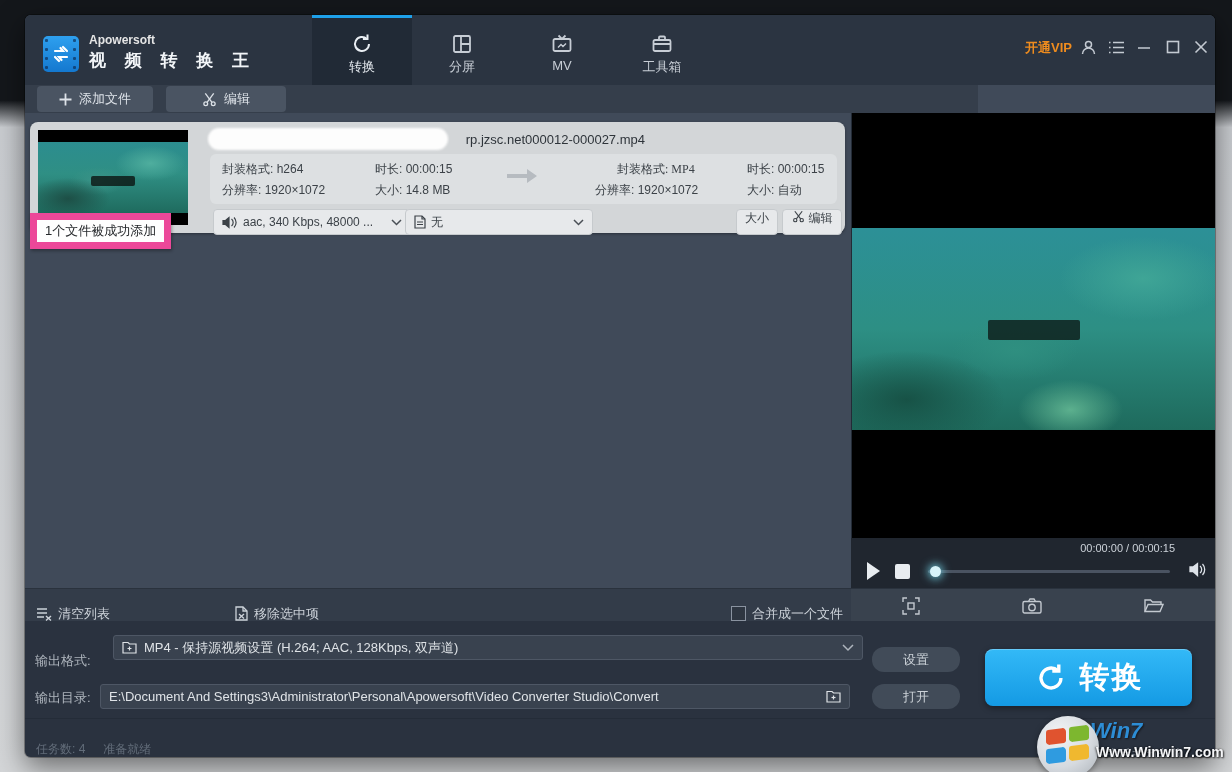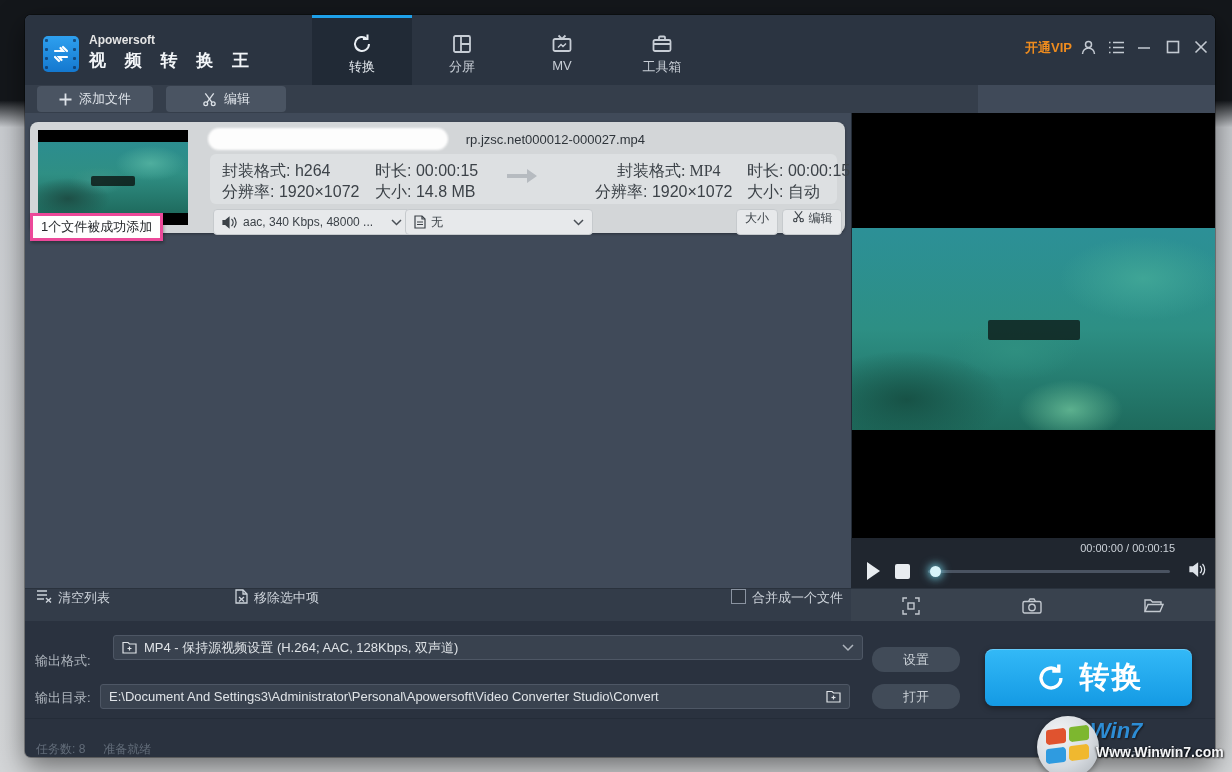--- a/index.html
+++ b/index.html
@@ -39,34 +39,34 @@
   #thumb{left:8px;top:8px;width:150px;height:95px;background:#000;overflow:hidden;}
   #thumb .frame{position:absolute;left:0;top:12px;width:150px;height:71px;
     background:radial-gradient(60px 30px at 20% 80%,#1d4f46 0%,rgba(0,0,0,0) 70%),
                radial-gradient(50px 25px at 75% 30%,#4fae9e 0%,rgba(0,0,0,0) 70%),
                radial-gradient(40px 20px at 40% 55%,#3a9488 0%,rgba(0,0,0,0) 70%),
                linear-gradient(180deg,#2c8d8f 0%,#2f8f84 45%,#1f6b5e 100%);}
   #thumb .wm{position:absolute;left:50%;top:46px;transform:translateX(-50%);width:44px;height:10px;background:rgba(10,12,10,.75);border-radius:2px;}
   #fname{left:180px;top:10px;width:620px;font-size:13px;color:#2e343a;white-space:nowrap;overflow:hidden;}
   #fname-redact{left:178px;top:6px;width:240px;height:22px;background:#fdfdfd;border-radius:11px;filter:blur(1px);}
   #metapanel{left:180px;top:32px;width:627px;height:50px;background:#dde0e2;border-radius:6px;}
-  .meta{position:absolute;font-size:16px;color:#3c4248;white-space:nowrap;}
+  .meta{position:absolute;font-size:12px;color:#3c4248;white-space:nowrap;}
   #meta-arrow{left:295px;top:12px;color:#b6bbc0;}
   .select{position:absolute;top:87px;height:24px;background:#e7e9eb;border:1px solid #c6cacd;border-radius:4px;display:flex;align-items:center;gap:5px;padding:0 8px;font-size:12px;color:#3c4248;cursor:pointer;}
   #sel-audio{left:183px;width:180px;}
   #sel-sub{left:375px;width:170px;}
   .select .chev{margin-left:auto;}
   .cardbtn{position:absolute;top:87px;height:24px;background:#e7e9eb;border:1px solid #c6cacd;border-radius:4px;display:flex;align-items:flex-start;justify-content:center;gap:4px;font-size:12px;color:#3c4248;cursor:pointer;}
   #btn-size{left:706px;width:40px;}
   #btn-edit2{left:752px;width:58px;}
-  #tooltip{left:5px;top:100px;height:22px;padding:0 8px;background:#fefefe;border:3px solid #ec4899;color:#26292c;font-size:13px;display:flex;align-items:center;box-shadow:1px 2px 3px rgba(0,0,0,.3);z-index:5;}
+  #tooltip{left:5px;top:100px;height:22px;padding:0 8px;background:#fefefe;border:7px solid #ec4899;color:#26292c;font-size:13px;display:flex;align-items:center;box-shadow:1px 2px 3px rgba(0,0,0,.3);z-index:5;}
 
   
   #listfooter{left:0;top:573px;width:826px;height:33px;background:#333c49;border-top:1px solid #2a323d;}
-  .footact{position:absolute;top:0;height:33px;display:flex;gap:6px;color:#cdd3da;font-size:13px;cursor:pointer;}
+  .footact{position:absolute;top:8px;height:33px;display:flex;align-items:center;gap:6px;color:#cdd3da;font-size:13px;cursor:pointer;}
   #act-clear{left:11px;}
   #act-remove{left:210px;}
   #act-merge{right:8px;}
   #merge-box{width:13px;height:13px;border:1px solid #8a93a0;background:#2e3641;}
 
   
   #preview{left:826px;top:98px;width:364px;height:475px;background:#000;border-left:1px solid #232b36;}
   #video{left:0;top:115px;width:364px;height:202px;
     background:radial-gradient(140px 70px at 15% 85%,#175246 0%,rgba(0,0,0,0) 70%),
                radial-gradient(120px 60px at 80% 25%,#3fa596 0%,rgba(0,0,0,0) 70%),
@@ -408,21 +408,21 @@
       <svg width="34" height="34" viewBox="0 0 24 24" fill="none" stroke="#fff" stroke-width="2.4">
         <path d="M19 12a7 7 0 1 1-2.2-5.1"></path>
             <path d="M17.5 2.5 v4.6 h-4.6"></path>
       </svg>
       <span class="clabel">转换</span>
     </div>
   </div>
 
   <div id="statusbar" class="abs">
     <div id="stat-left">
-      <span>任务数: 8</span>
+      <span>任务数: 4</span>
       <span>准备就绪</span>
     </div>
     <span id="stat-shutdown">转换完成后关闭电脑</span>
   </div>
 
 </div>
 
 <div id="wm-brand" class="abs">Win7</div>
 <div id="wm-logo" class="abs">
   <span class="pane" style="left:9px;top:13px;background:#e0532f;"></span>

